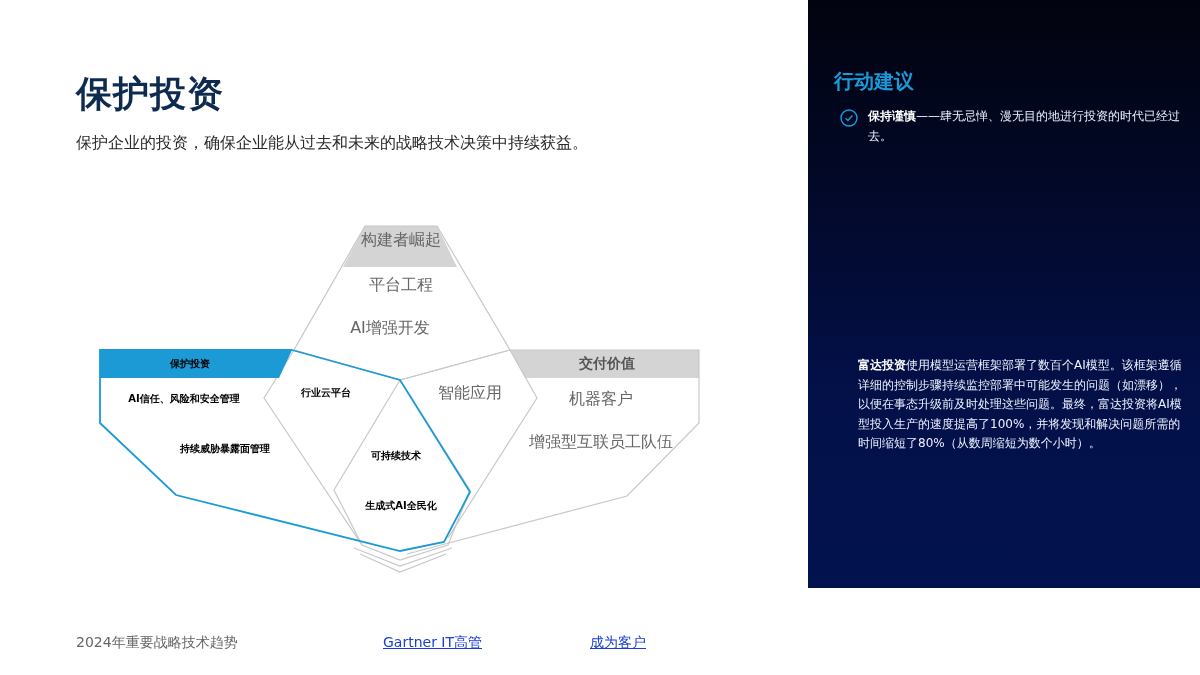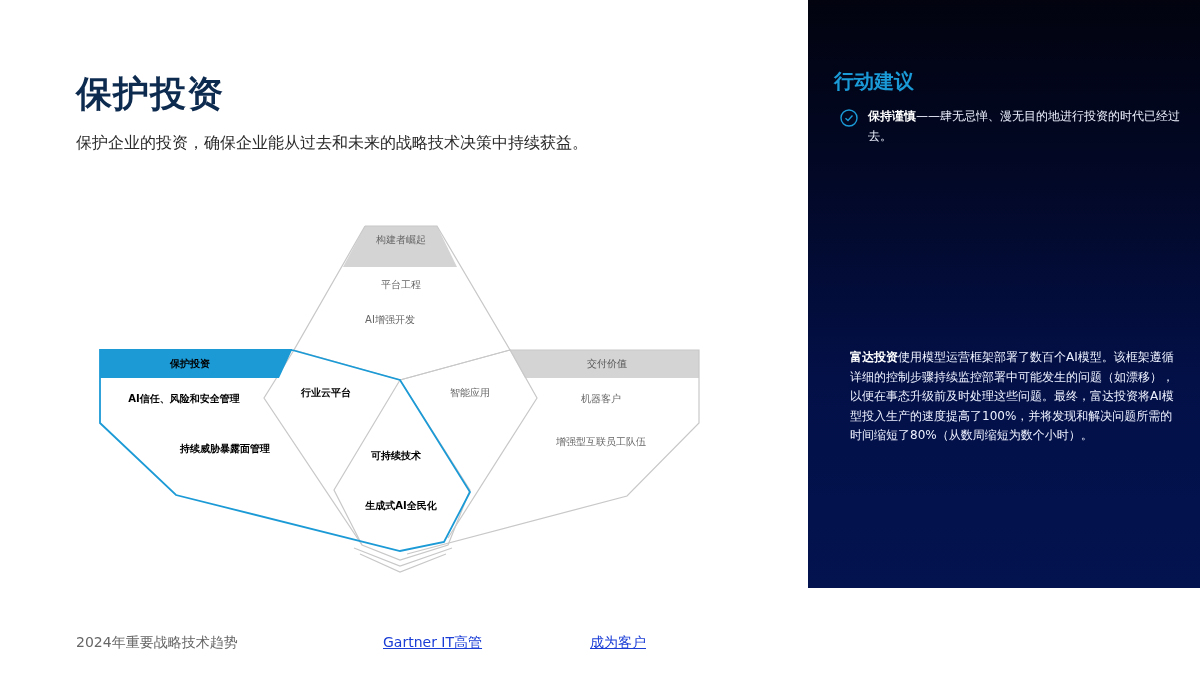--- a/index.html
+++ b/index.html
@@ -15,43 +15,43 @@
     font-family: "DejaVu Serif", "Liberation Serif", serif;
   }
   .subtitle {
     position: absolute; left: 76px; top: 130px; width: 520px; margin: 0;
     font-size: 16px; line-height: 25px; color: #2a2a2a;
     font-family: "DejaVu Serif", "Liberation Serif", serif;
   }
   .diagram { position: absolute; left: 0; top: 0; width: 808px; height: 675px; }
   .dlabel {
     position: absolute; transform: translate(-50%, -50%); white-space: nowrap;
-    font-size: 10px; color: #666;
+    font-size: 16px; color: #666;
   }
   .dlabel.bold { font-weight: bold; color: #000; font-size: 10px; }
   .dlabel.head-blue { font-weight: bold; color: #000; font-size: 10px; }
-  .dlabel.head-gray { font-weight: normal; color: #555; font-size: 10px; }
+  .dlabel.head-gray { font-weight: bold; color: #555; font-size: 14px; }
   .footer { position: absolute; top: 634px; font-size: 14px; }
   .footer.src { left: 76px; color: #666; }
   .footer.link { color: #1a3dd6; text-decoration: underline; cursor: pointer; }
 
   .right {
     position: absolute; left: 808px; top: 0; width: 392px; height: 588px;
     background: linear-gradient(to bottom, #02030f 0%, #020826 30%, #031048 65%, #03134f 100%);
     color: #fff;
   }
   .section-title {
     position: absolute; left: 26px; margin: 0;
     font-size: 20px; font-weight: bold; color: #1a9ad6;
   }
   .actions { position: absolute; left: 32px; top: 106px; width: 340px; list-style: none; margin: 0; padding: 0; }
   .actions li { position: relative; padding-left: 28px; margin-bottom: 8px; font-size: 12px; line-height: 20px; color: #eef2ff; }
   .actions li .chk { position: absolute; left: 0; top: 3px; width: 18px; height: 18px; }
   .actions b { font-weight: bold; color: #fff; }
-  .case { position: absolute; left: 34px; top: 340px; width: 330px; font-size: 12px; line-height: 19.5px; color: #eef2ff; margin: 8px; }
+  .case { position: absolute; left: 34px; top: 340px; width: 330px; font-size: 12px; line-height: 19.5px; color: #eef2ff; margin: 16px; }
   .case b { color: #fff; }
   .page-num { position: absolute; left: 310px; top: 634px; font-size: 10px; color: #fff; }
 </style>
 </head>
 <body>
 
 <div class="left">
   <h1 class="page-title">保护投资</h1>
   <p class="subtitle">保护企业的投资，确保企业能从过去和未来的战略技术决策中持续获益。</p>
 
@@ -74,21 +74,21 @@
       <polyline points="354,548 400,566 452,548" fill="none" stroke="#c8c8c8" stroke-width="1.2"></polyline>
       <polyline points="360,554 400,572 446,554" fill="none" stroke="#c8c8c8" stroke-width="1.2"></polyline>
 
       <polygon points="100,350 292,350 279,378 100,378" fill="#1b9ad6"></polygon>
 
       <polyline points="292,350 400,380 470,492 444,542 400,551 176,495 100,423 100,350 292,350" fill="none" stroke="#1b9ad6" stroke-width="1.8"></polyline>
     </svg>
 
     <span class="dlabel" style="left:401px;top:240px">构建者崛起</span>
     <span class="dlabel" style="left:401px;top:285px">平台工程</span>
-    <span class="dlabel" style="left:390px;top:320px">AI增强开发</span>
+    <span class="dlabel" style="left:390px;top:328px">AI增强开发</span>
 
     <span class="dlabel head-blue" style="left:190px;top:364px">保护投资</span>
     <span class="dlabel bold" style="left:184px;top:399px">AI信任、风险和安全管理</span>
     <span class="dlabel bold" style="left:225px;top:449px">持续威胁暴露面管理</span>
 
     <span class="dlabel bold" style="left:326px;top:393px">行业云平台</span>
     <span class="dlabel" style="left:470px;top:393px">智能应用</span>
     <span class="dlabel bold" style="left:396px;top:456px">可持续技术</span>
     <span class="dlabel bold" style="left:401px;top:506px">生成式AI全民化</span>
 

